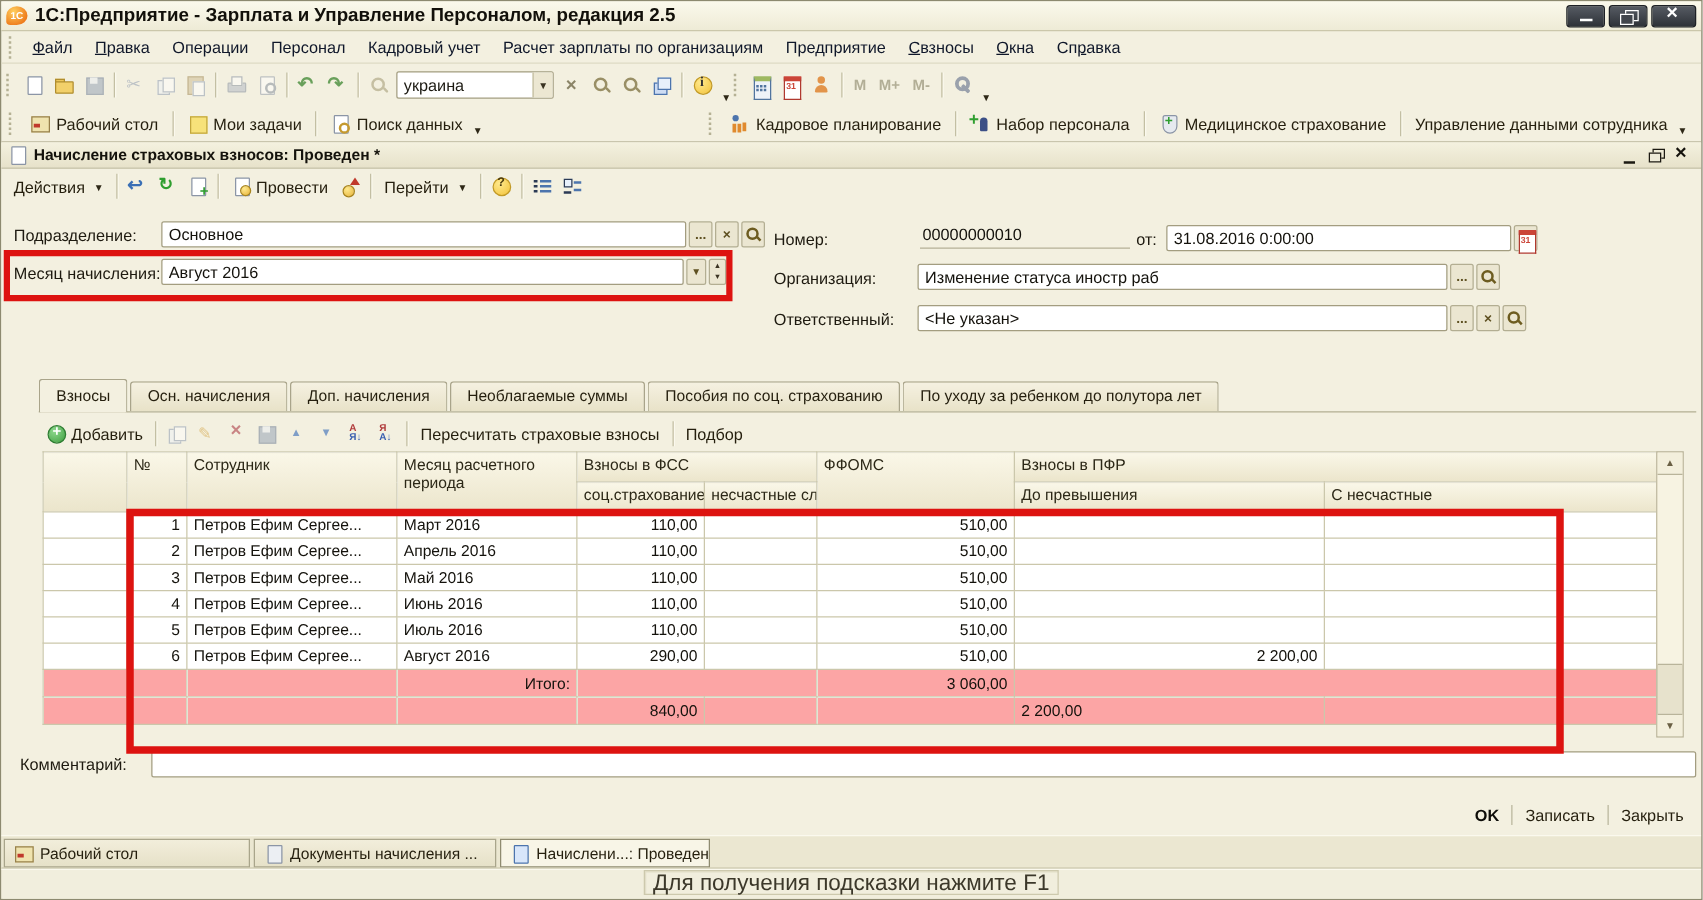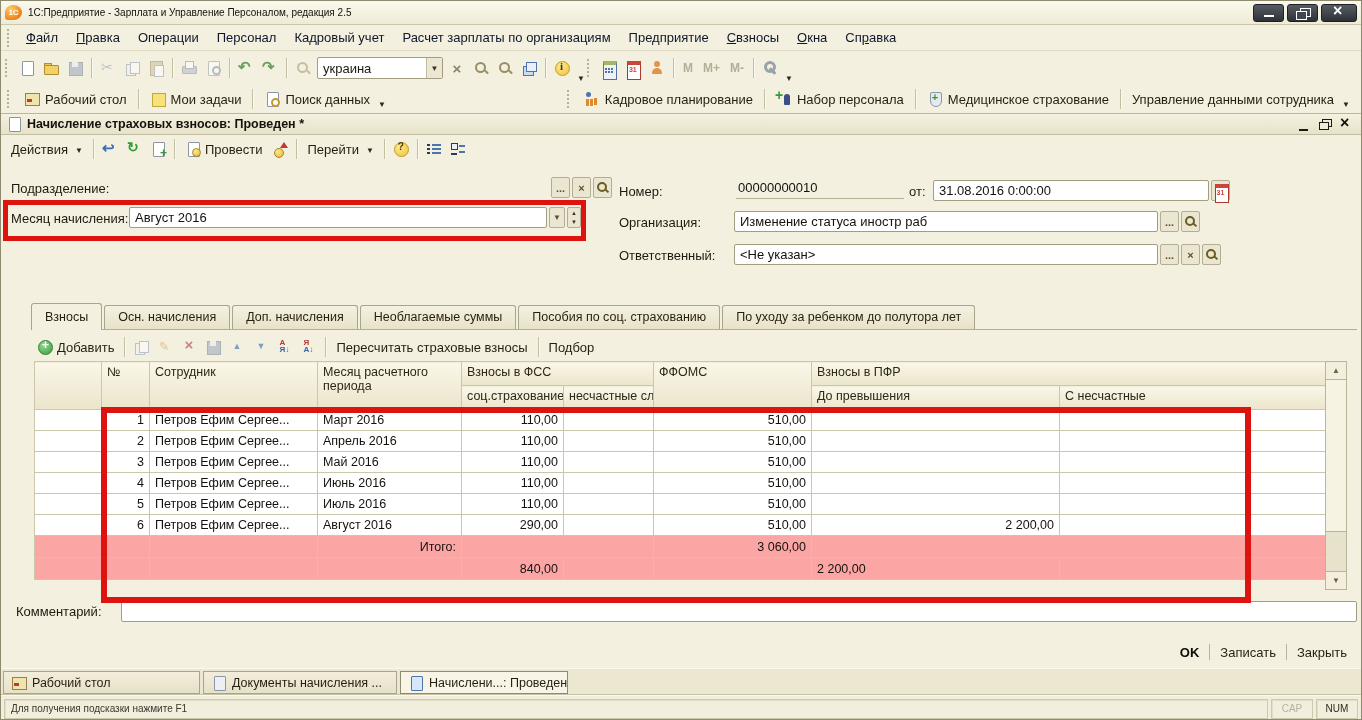--- a/index.html
+++ b/index.html
@@ -13,21 +13,21 @@
   .accel{text-decoration:underline;}
   .dim{opacity:.5;}
 
   
   .titlebar{position:absolute;left:0;top:0;right:0;height:24px;
     background:linear-gradient(#fbf9ec,#eeebd6);border-bottom:1px solid #cbc7ab;
     display:flex;align-items:center;gap:6px;padding:0 4px;}
   .logo{width:17px;height:15px;border-radius:50% 50% 50% 20%;
     background:radial-gradient(circle at 35% 30%,#ffcf5e,#e85d04);
     color:#fff;font-size:8px;font-weight:bold;display:flex;align-items:center;justify-content:center;}
-  .title-text{font-size:10px;font-weight:normal;color:#12100a;}
+  .title-text{font-size:15px;font-weight:bold;color:#12100a;}
   .winbtns{margin-left:auto;display:flex;gap:3px;}
   .winbtn{width:31px;height:18px;background:linear-gradient(#565b63,#2e3238);
     border:1px solid #1d2025;border-radius:3px;position:relative;}
   .wb-close{width:36px;}
   .wb-min::after{content:"";position:absolute;left:10px;bottom:4px;width:10px;height:2px;background:#fff;}
   .wb-max::before{content:"";position:absolute;left:12px;top:3px;width:9px;height:7px;border:1px solid #fff;}
   .wb-max::after{content:"";position:absolute;left:8px;top:6px;width:9px;height:7px;border:1px solid #fff;background:#41454c;}
   .wb-close::after{content:"×";position:absolute;left:11px;top:-3px;color:#fff;font-size:16px;font-weight:bold;}
 
   
@@ -135,21 +135,21 @@
   .taskbar{position:absolute;left:0;top:667px;right:0;height:27px;background:#ebe7d1;
     border-top:1px solid #fbf9ee;display:flex;align-items:stretch;padding:2px 2px 1px;gap:3px;}
   .task{display:flex;align-items:center;gap:5px;padding:0 7px;font-size:12.5px;color:#251f0e;
     border:1px solid #a9a58b;background:linear-gradient(#f2eedb,#e6e1c8);white-space:nowrap;overflow:hidden;}
   .task.active{background:#f8f5e7;border-color:#8f8b70;}
   .t1{width:197px;} .t2{width:194px;} .t3{width:168px;}
 
   
   .statusbar{position:absolute;left:0;top:694px;right:0;height:26px;background:#f1eedd;
     border-top:1px solid #fbf9ee;box-shadow:0 -1px 0 #c6c2a6;display:flex;align-items:center;
-    padding:0 3px;font-size:10px;color:#3c382a;gap:3px;}
+    padding:0 3px;font-size:18px;color:#3c382a;gap:3px;flex-direction:column;}
   .sb-main{flex:1;height:20px;display:flex;align-items:center;padding:0 6px;
     border:1px solid #cdc9ad;box-shadow:inset 1px 1px 0 #e2dec8;}
   .sb-cell{width:42px;height:20px;display:flex;align-items:center;justify-content:center;
     border:1px solid #cdc9ad;box-shadow:inset 1px 1px 0 #e2dec8;}
   .sb-cap{color:#b7b39a;} .sb-num{color:#2e2a1c;}
 
   
   .icn{display:inline-block;width:16px;height:16px;position:relative;flex:0 0 auto;vertical-align:middle;}
   .i-page::before,.i-new::before,.i-preview::before,.i-docsearch::before,.i-docplus::before,.i-post::before{
     content:"";position:absolute;left:3px;top:1px;width:10px;height:13px;background:#fff;border:1px solid #8b95a6;border-radius:1px;}
@@ -413,20 +413,21 @@
       <span class="sep"></span>
       <span class="tbtn">
           <span class="icn i-rows"></span>
         </span>
       <span class="tbtn">
           <span class="icn i-props"></span>
         </span>
     </div>
 
     <span class="flabel" style="left:10px;top:67px;">Подразделение:</span>
+    <input class="fin" style="left: 128px; top: 63px; width: 420px;" value="Основное">
     <span class="fbtns" style="left:550px;top:63px;">
       <span class="fb">...</span>
       <span class="fb">×</span>
       <span class="fb">
           <span class="lens-s"></span>
         </span>
     </span>
 
     <span class="flabel" style="left:10px;top:97px;">Месяц начисления:</span>
     <input class="fin" style="left: 128px; top: 93px; width: 418px;" value="Август 2016">

